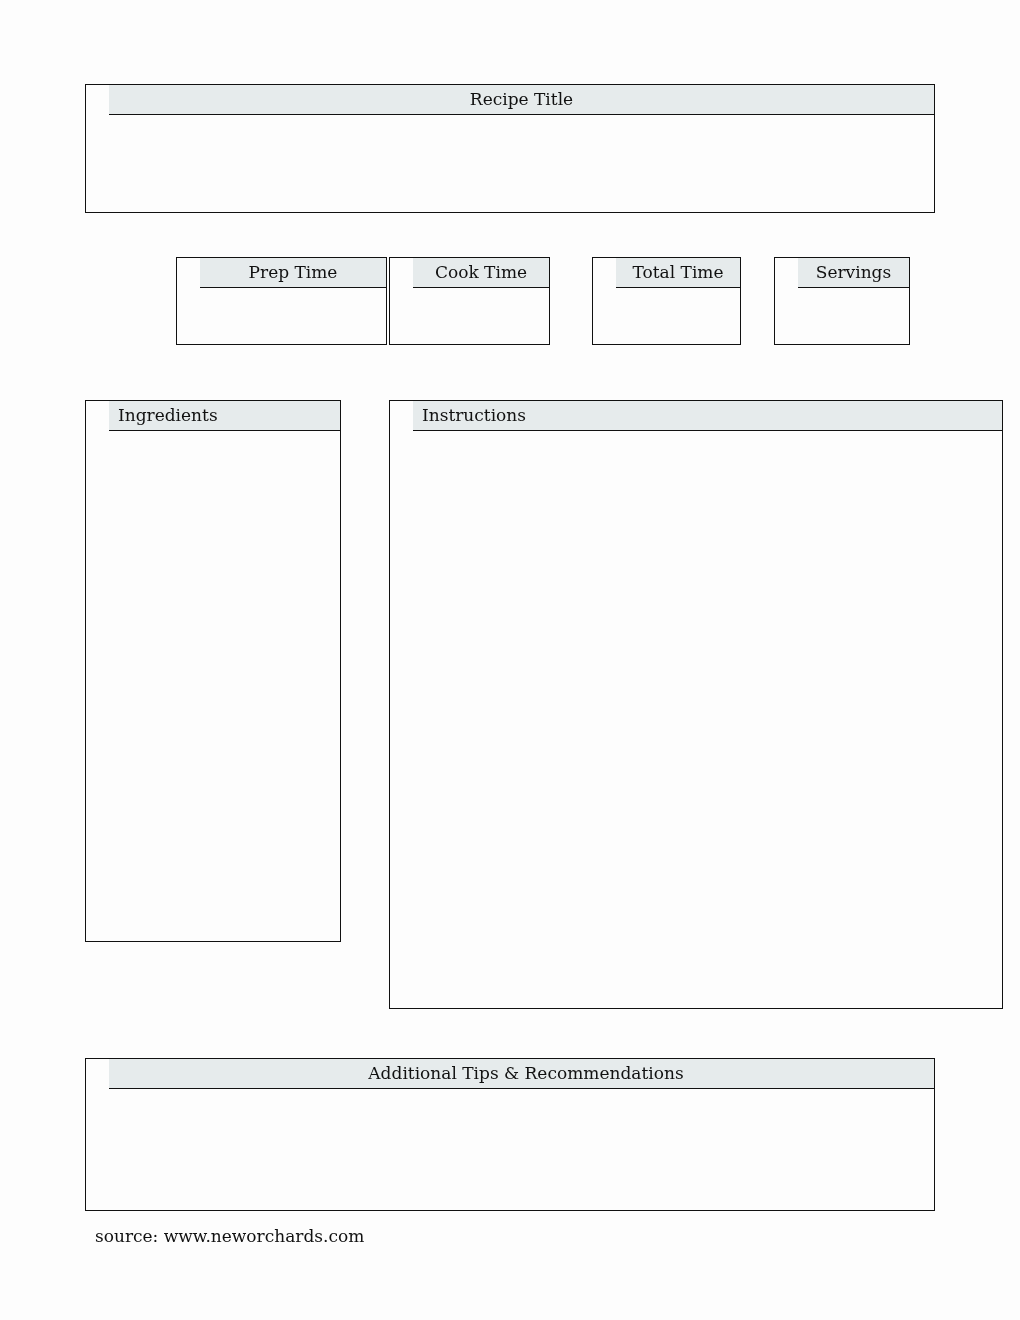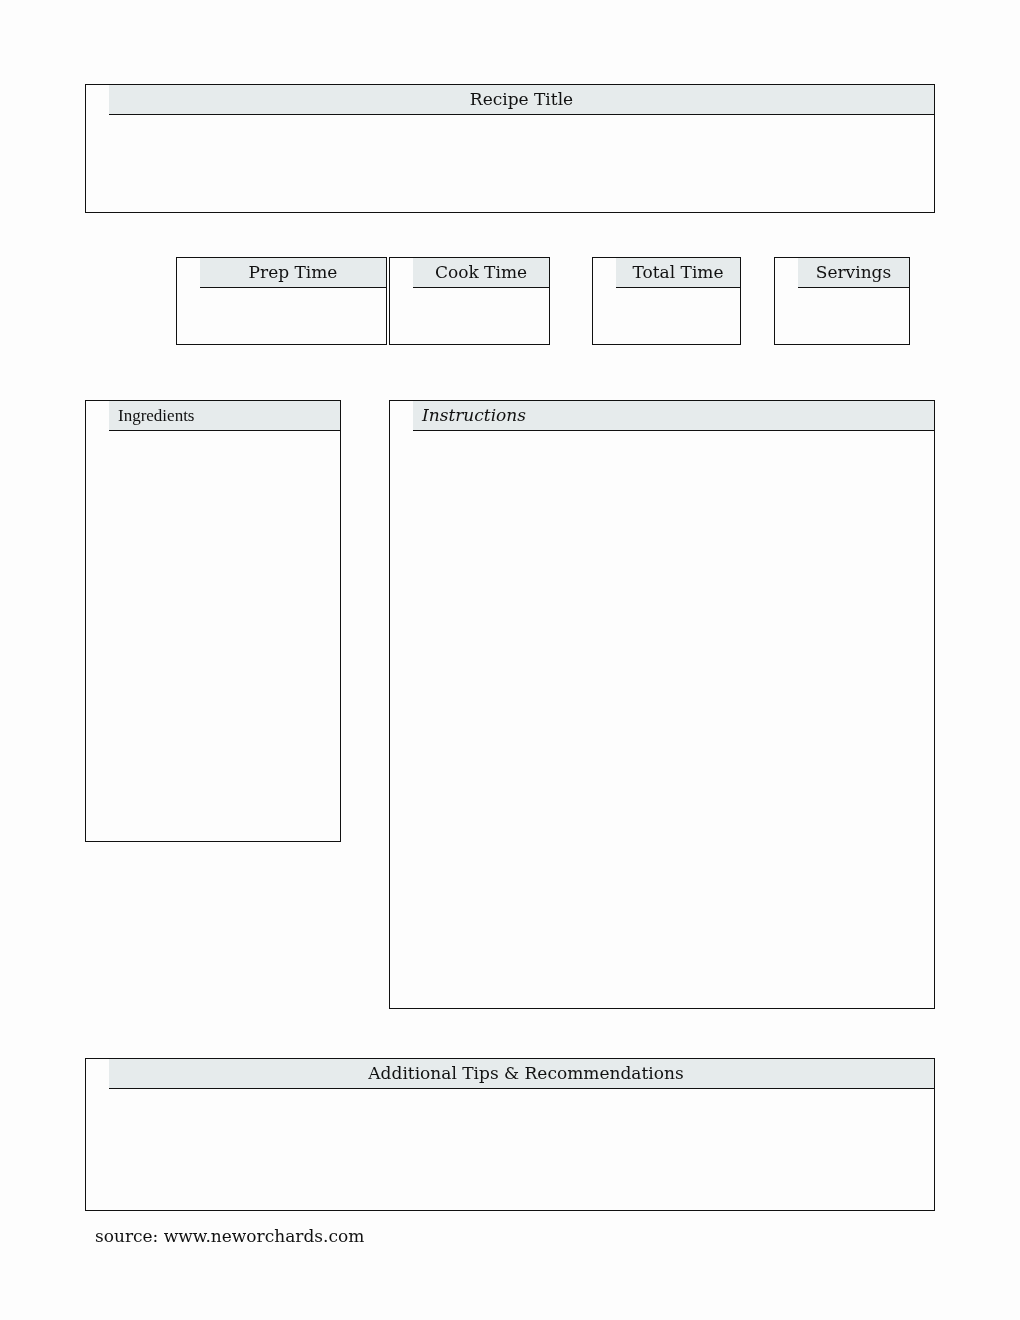--- a/index.html
+++ b/index.html
@@ -60,26 +60,26 @@
 <div class="box" style="left:592px; top:257px; width:149px; height:88px;">
   <div class="hdr center">Total Time</div>
   <div class="body"></div>
 </div>
 
 <div class="box" style="left:774px; top:257px; width:136px; height:88px;">
   <div class="hdr center">Servings</div>
   <div class="body"></div>
 </div>
 
-<div class="box" style="left:85px; top:400px; width:256px; height:442px;font-family:Liberation Serif, serif;">
+<div class="box" style="left:85px; top:400px; width:256px; height:542px;">
   <div class="hdr left">Ingredients</div>
   <div class="body"></div>
 </div>
 
-<div class="box" style="left:389px; top:400px; width:546px; height:609px;font-style:italic;">
+<div class="box" style="left:389px; top:400px; width:614px; height:609px;">
   <div class="hdr left">Instructions</div>
   <div class="body"></div>
 </div>
 
 <div class="box" style="left:85px; top:1058px; width:850px; height:153px;text-align:center;">
   <div class="hdr left">Additional Tips &amp; Recommendations</div>
   <div class="body"></div>
 </div>
 
 <div class="source">source: www.neworchards.com</div>

